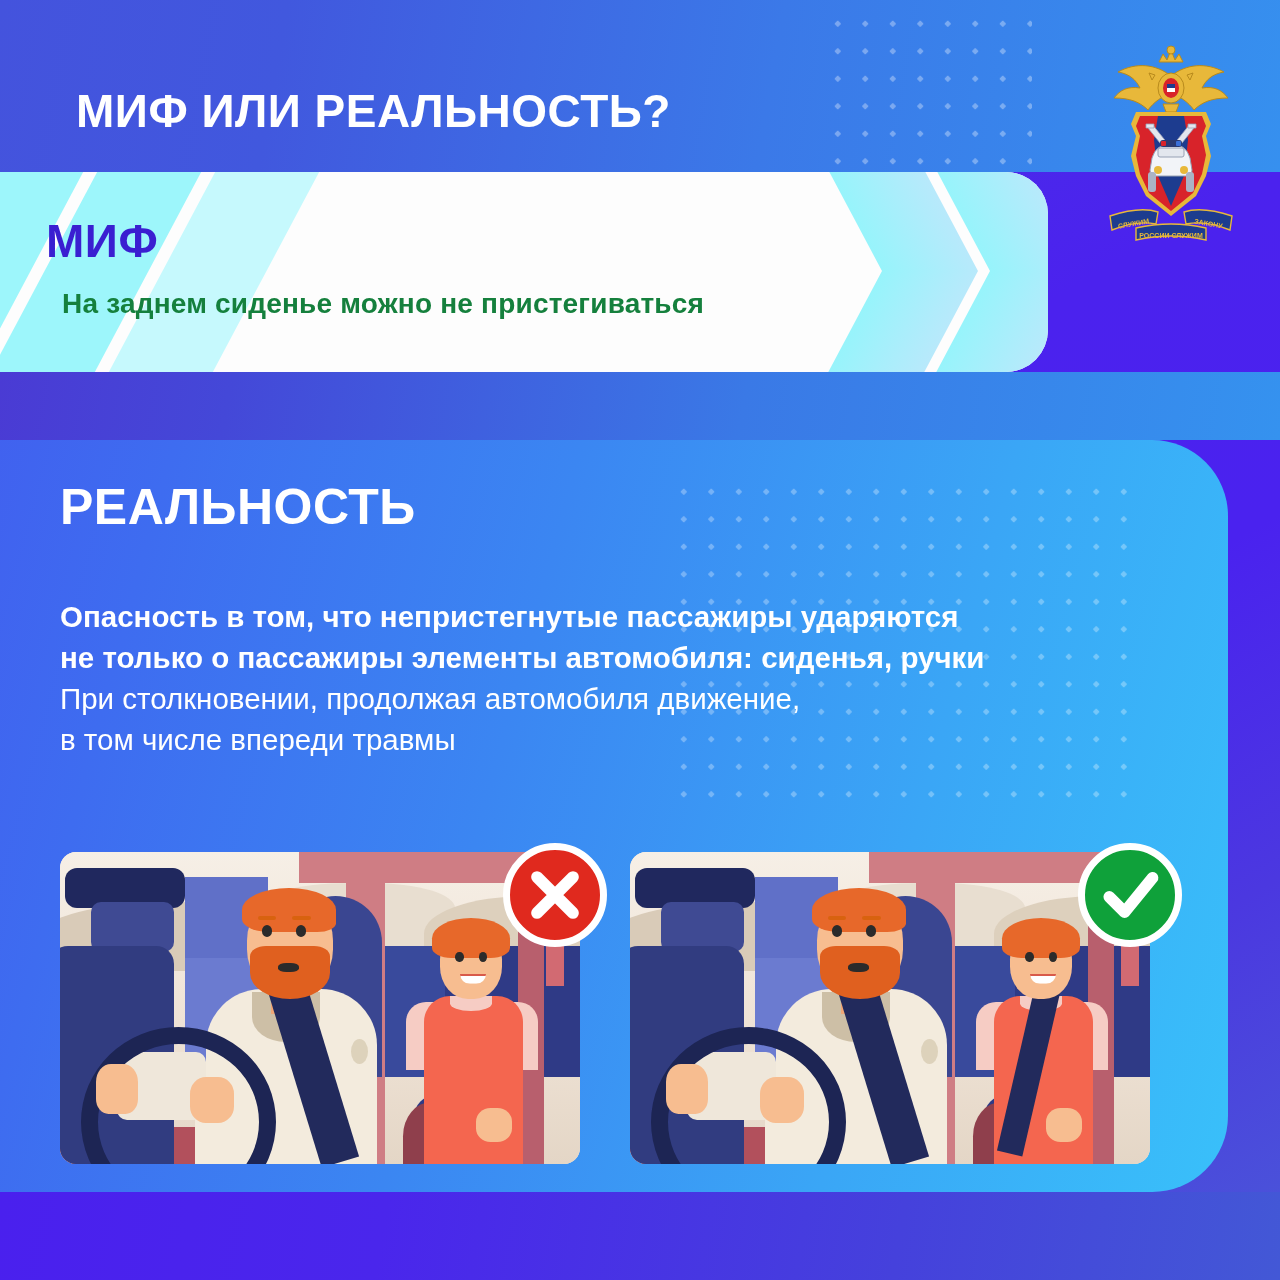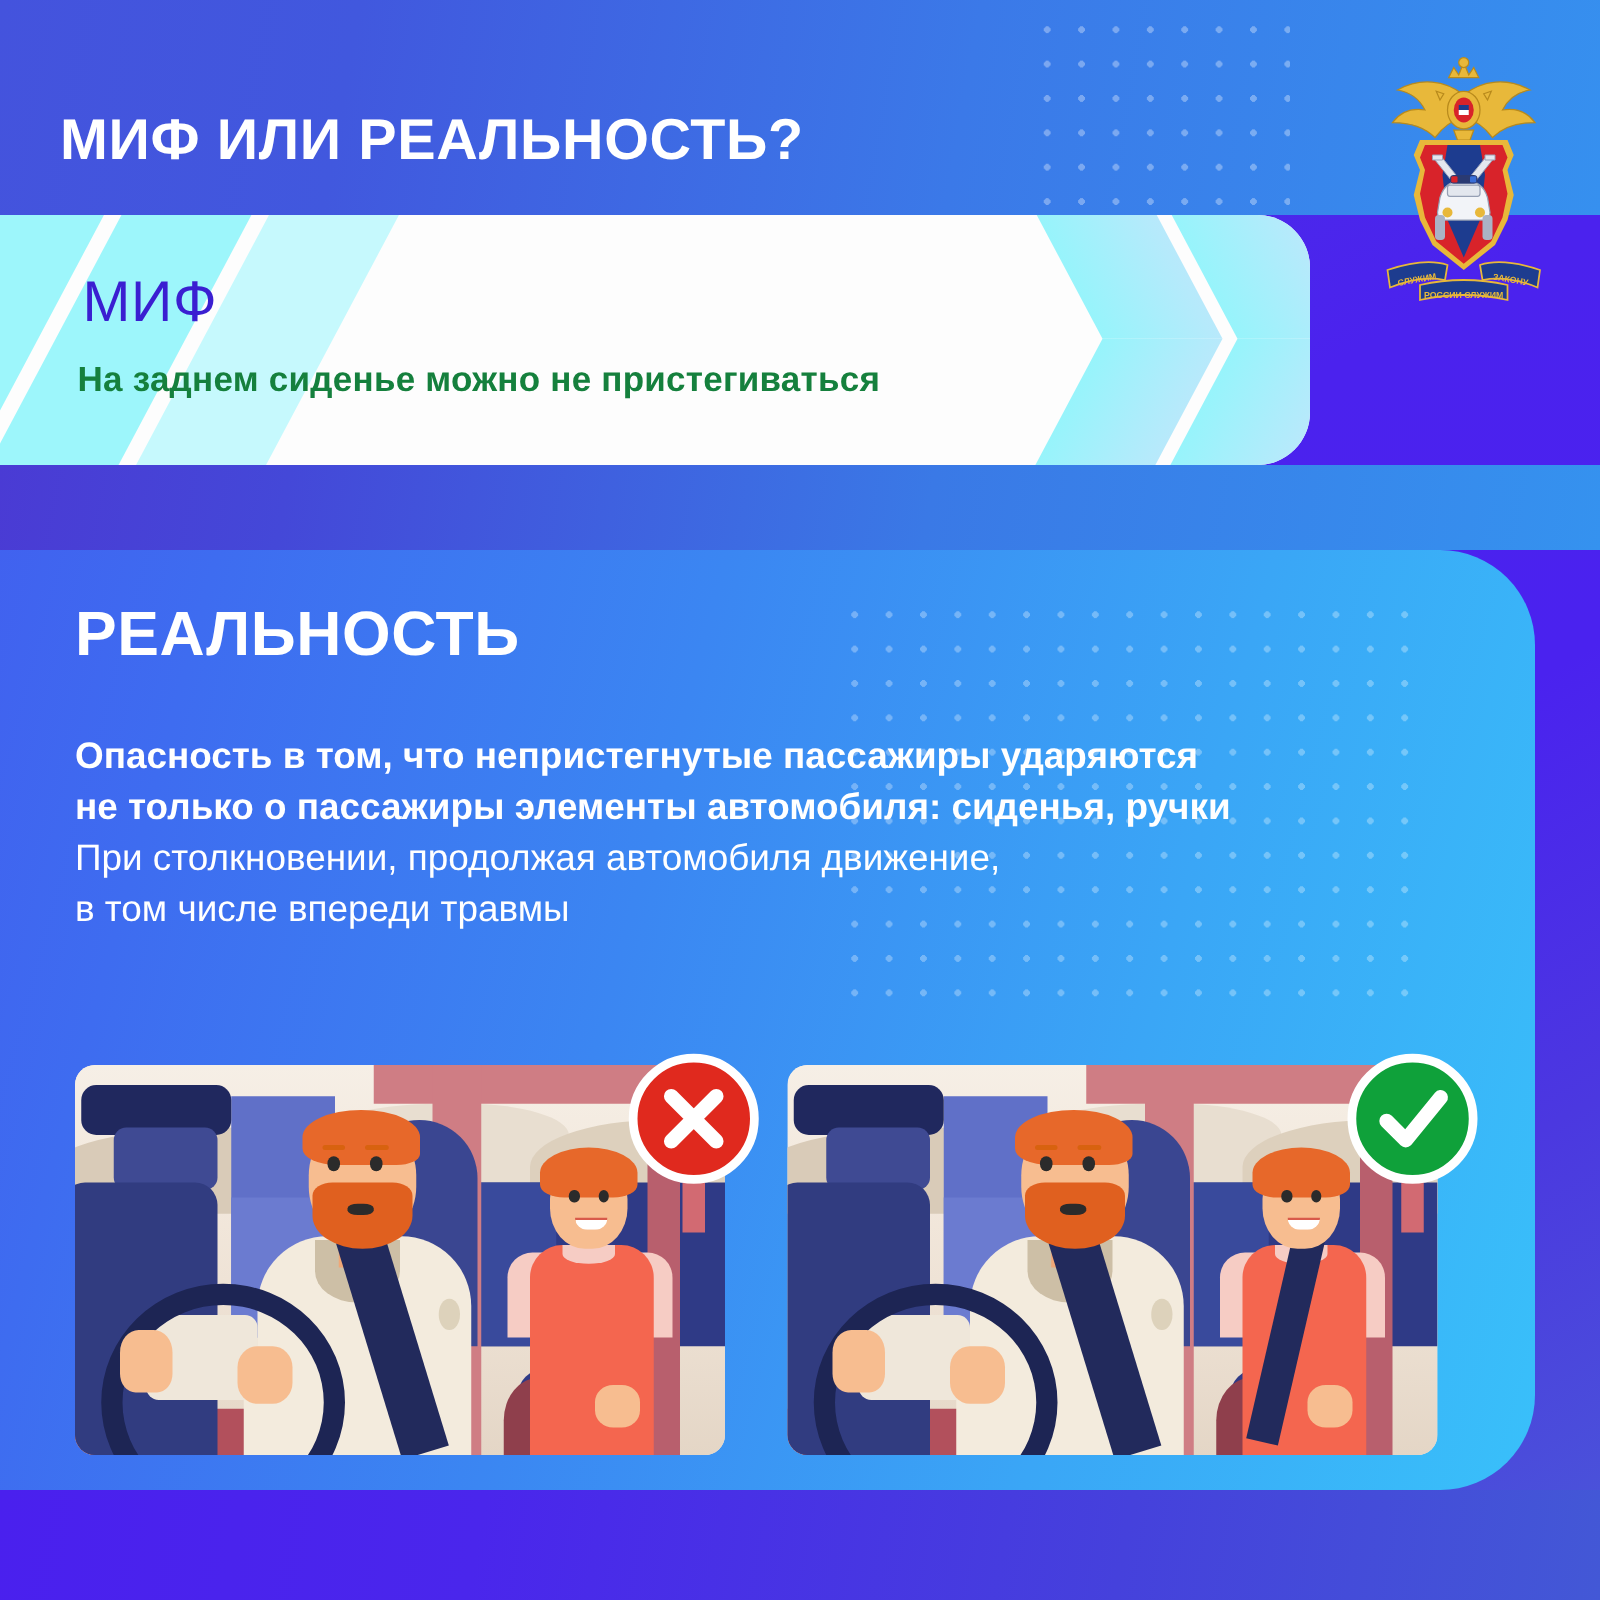--- a/index.html
+++ b/index.html
@@ -79,39 +79,39 @@
     height: 109px;
     background: linear-gradient(90deg, #97f4fb 0%, #b8e9fb 100%);
   }
   .chev-r .half-a { top: 0;     transform: skewX(28deg);  transform-origin: bottom left; }
   .chev-r .half-b { top: 109px; transform: skewX(-28deg); transform-origin: top left; }
   .chev-r.r1 { left: 908px; }
   .chev-r.r2 { left: 1016px; }
 
   .myth-label {
     position: absolute;
-    left: 92px; top: 42px;
+    left: 72px; top: 42px;
     font-size: 46px;
-    font-weight: normal;
+    font-weight: bold;
     color: #3a1fd1;
     letter-spacing: 0.5px;
   }
   .myth-text {
     position: absolute;
     left: 88px; top: 116px;
     font-size: 28px;
     font-weight: bold;
     color: #15803d;
     letter-spacing: 0.2px;
   }
 
   
   .title {
     position: absolute;
-    left: 48px; top: 84px;
+    left: 76px; top: 84px;
     font-size: 46px;
     font-weight: bold;
     color: #ffffff;
     letter-spacing: 0.5px;
   }
 
   
   .reality-card {
     position: absolute;
     left: -30px; top: 440px;
@@ -130,21 +130,21 @@
   .reality-label {
     position: absolute;
     left: 90px; top: 38px;
     font-size: 50px;
     font-weight: bold;
     color: #ffffff;
     letter-spacing: 0.5px;
   }
   .reality-body {
     position: absolute;
-    left: 90px; top: 144px;
+    left: 90px; top: 156px;
     width: 1060px;
   }
   .reality-body .ln {
     font-size: 29.5px;
     line-height: 41px;
     color: #ffffff;
     white-space: nowrap;
   }
   .reality-body .ln.b { font-weight: bold; }
 

